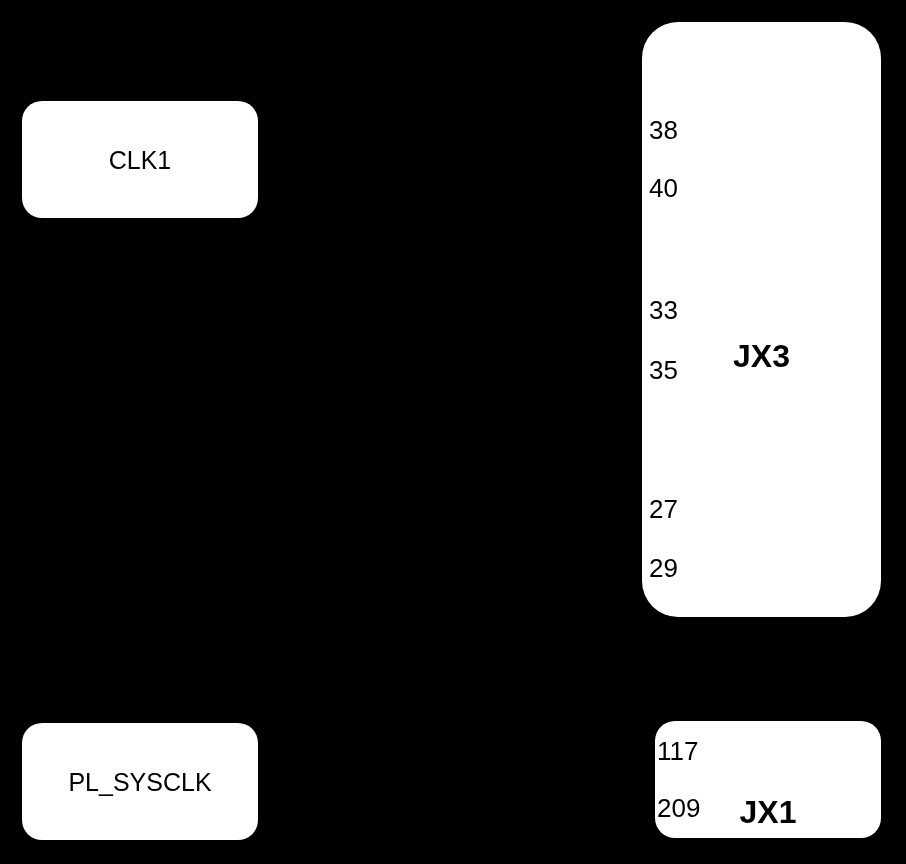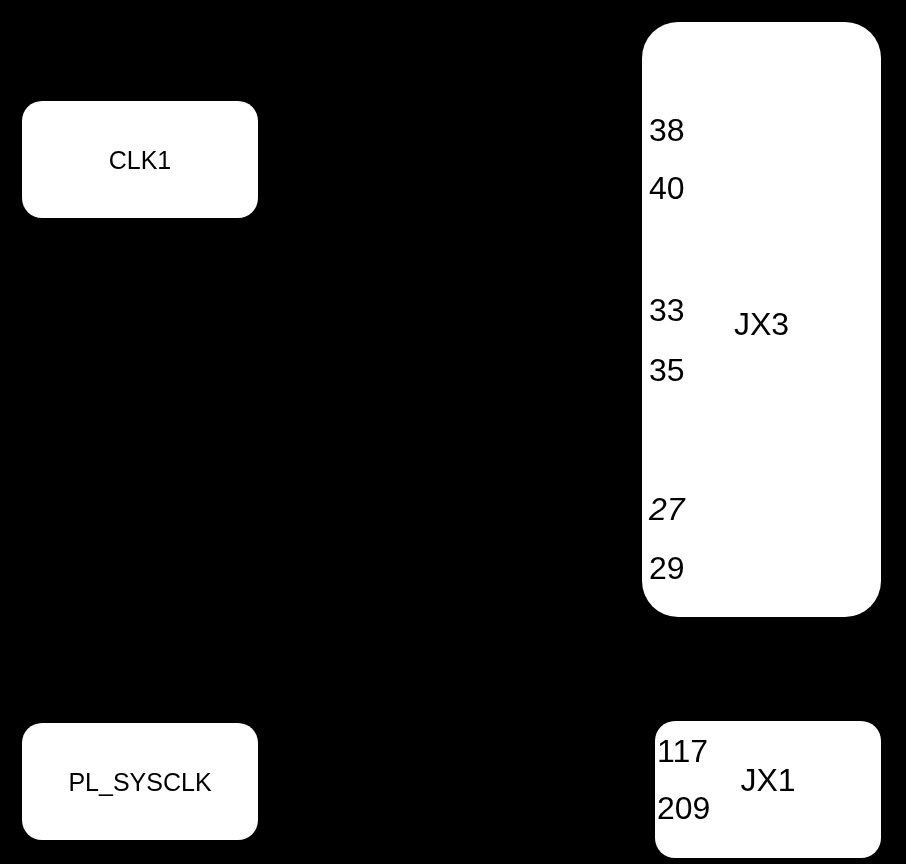--- a/index.html
+++ b/index.html
@@ -40,48 +40,49 @@
     left: 642px;
     top: 22px;
     width: 239px;
     height: 595px;
     border-radius: 36px;
   }
   .connector.jx1 {
     left: 655px;
     top: 721px;
     width: 226px;
-    height: 137px;
+    height: 117px;
     border-radius: 20px;
     padding-left: 46px;
   }
   .pin {
     position: absolute;
-    font-size: 32px;
+    font-size: 26px;
     line-height: 30px;
     white-space: nowrap;
   }
   .jx3 .pin { left: 7px; }
   .jx3 .pin.p0 { top: 93px; }
   .jx3 .pin.p1 { top: 151px; }
   .jx3 .pin.p2 { top: 273px; }
   .jx3 .pin.p3 { top: 333px; }
-  .jx3 .pin.p4 { top: 472px; font-style: italic; }
+  .jx3 .pin.p4 { top: 472px; }
   .jx3 .pin.p5 { top: 531px; }
   .jx1 .pin { left: 2px; }
   .jx1 .pin.p0 { top: 15px; }
   .jx1 .pin.p1 { top: 72px; }
   .jx-label {
     position: absolute;
     left: 0;
     width: 100%;
     text-align: center;
-    font-weight: normal;
+    font-weight: bold;
     font-size: 32px;
     line-height: 32px;
+    margin-top: 32px;
   }
   .jx3 .jx-label { top: 286px; }
   .jx1 .jx-label { top: 43px; }
 </style>
 </head>
 <body>
 
 <div class="canvas">
 
   <div class="clk-box pos-0">

